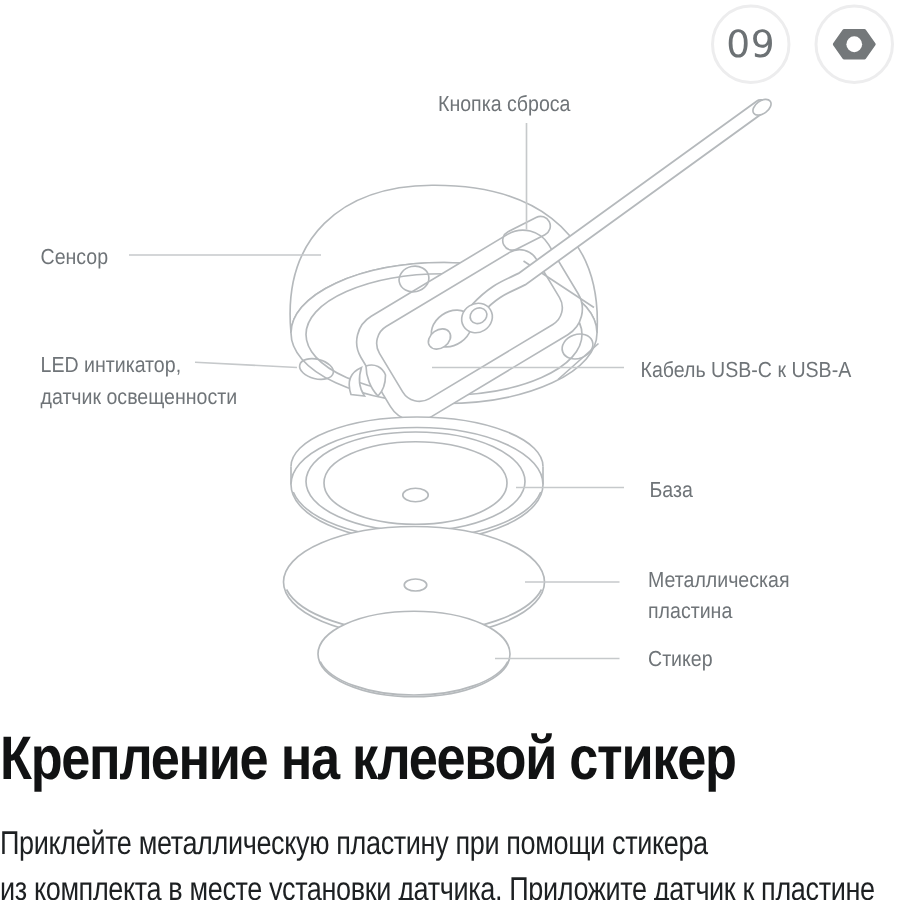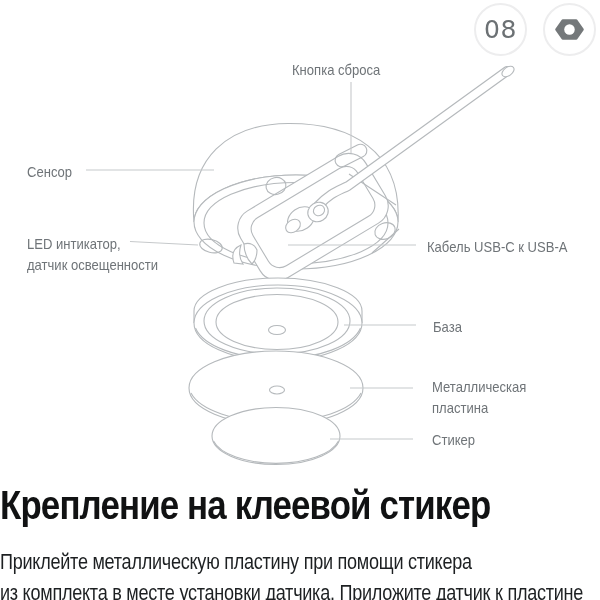--- a/index.html
+++ b/index.html
@@ -146,21 +146,21 @@
   </div>
   <div class="lbl" style="left:427px; top:237px;">Кабель USB-C к USB-A</div>
   <div class="lbl" style="left:433px; top:317px;">База</div>
   <div class="lbl" style="left:432px; top:377px;">
     <div>Металлическая</div>
     <div>пластина</div>
   </div>
   <div class="lbl" style="left:432px; top:430px;">Стикер</div>
 
   <div class="badge" style="left:474px; top:3px;">
-    <span class="badge-step-text">08</span>
+    <span class="badge-step-text">09</span>
   </div>
   <div class="badge" style="left:543px; top:3px;">
     <span style="display:flex;">
       <svg width="29" height="25" viewBox="0 0 32 26">
         <polygon points="8.5,3 23.5,3 30.5,13 23.5,23 8.5,23 1.5,13" fill="#74787a" stroke="#74787a" stroke-width="2.5" stroke-linejoin="round"></polygon>
         <circle cx="16" cy="13" r="5.8" fill="#ffffff"></circle>
       </svg>
     </span>
   </div>
 

